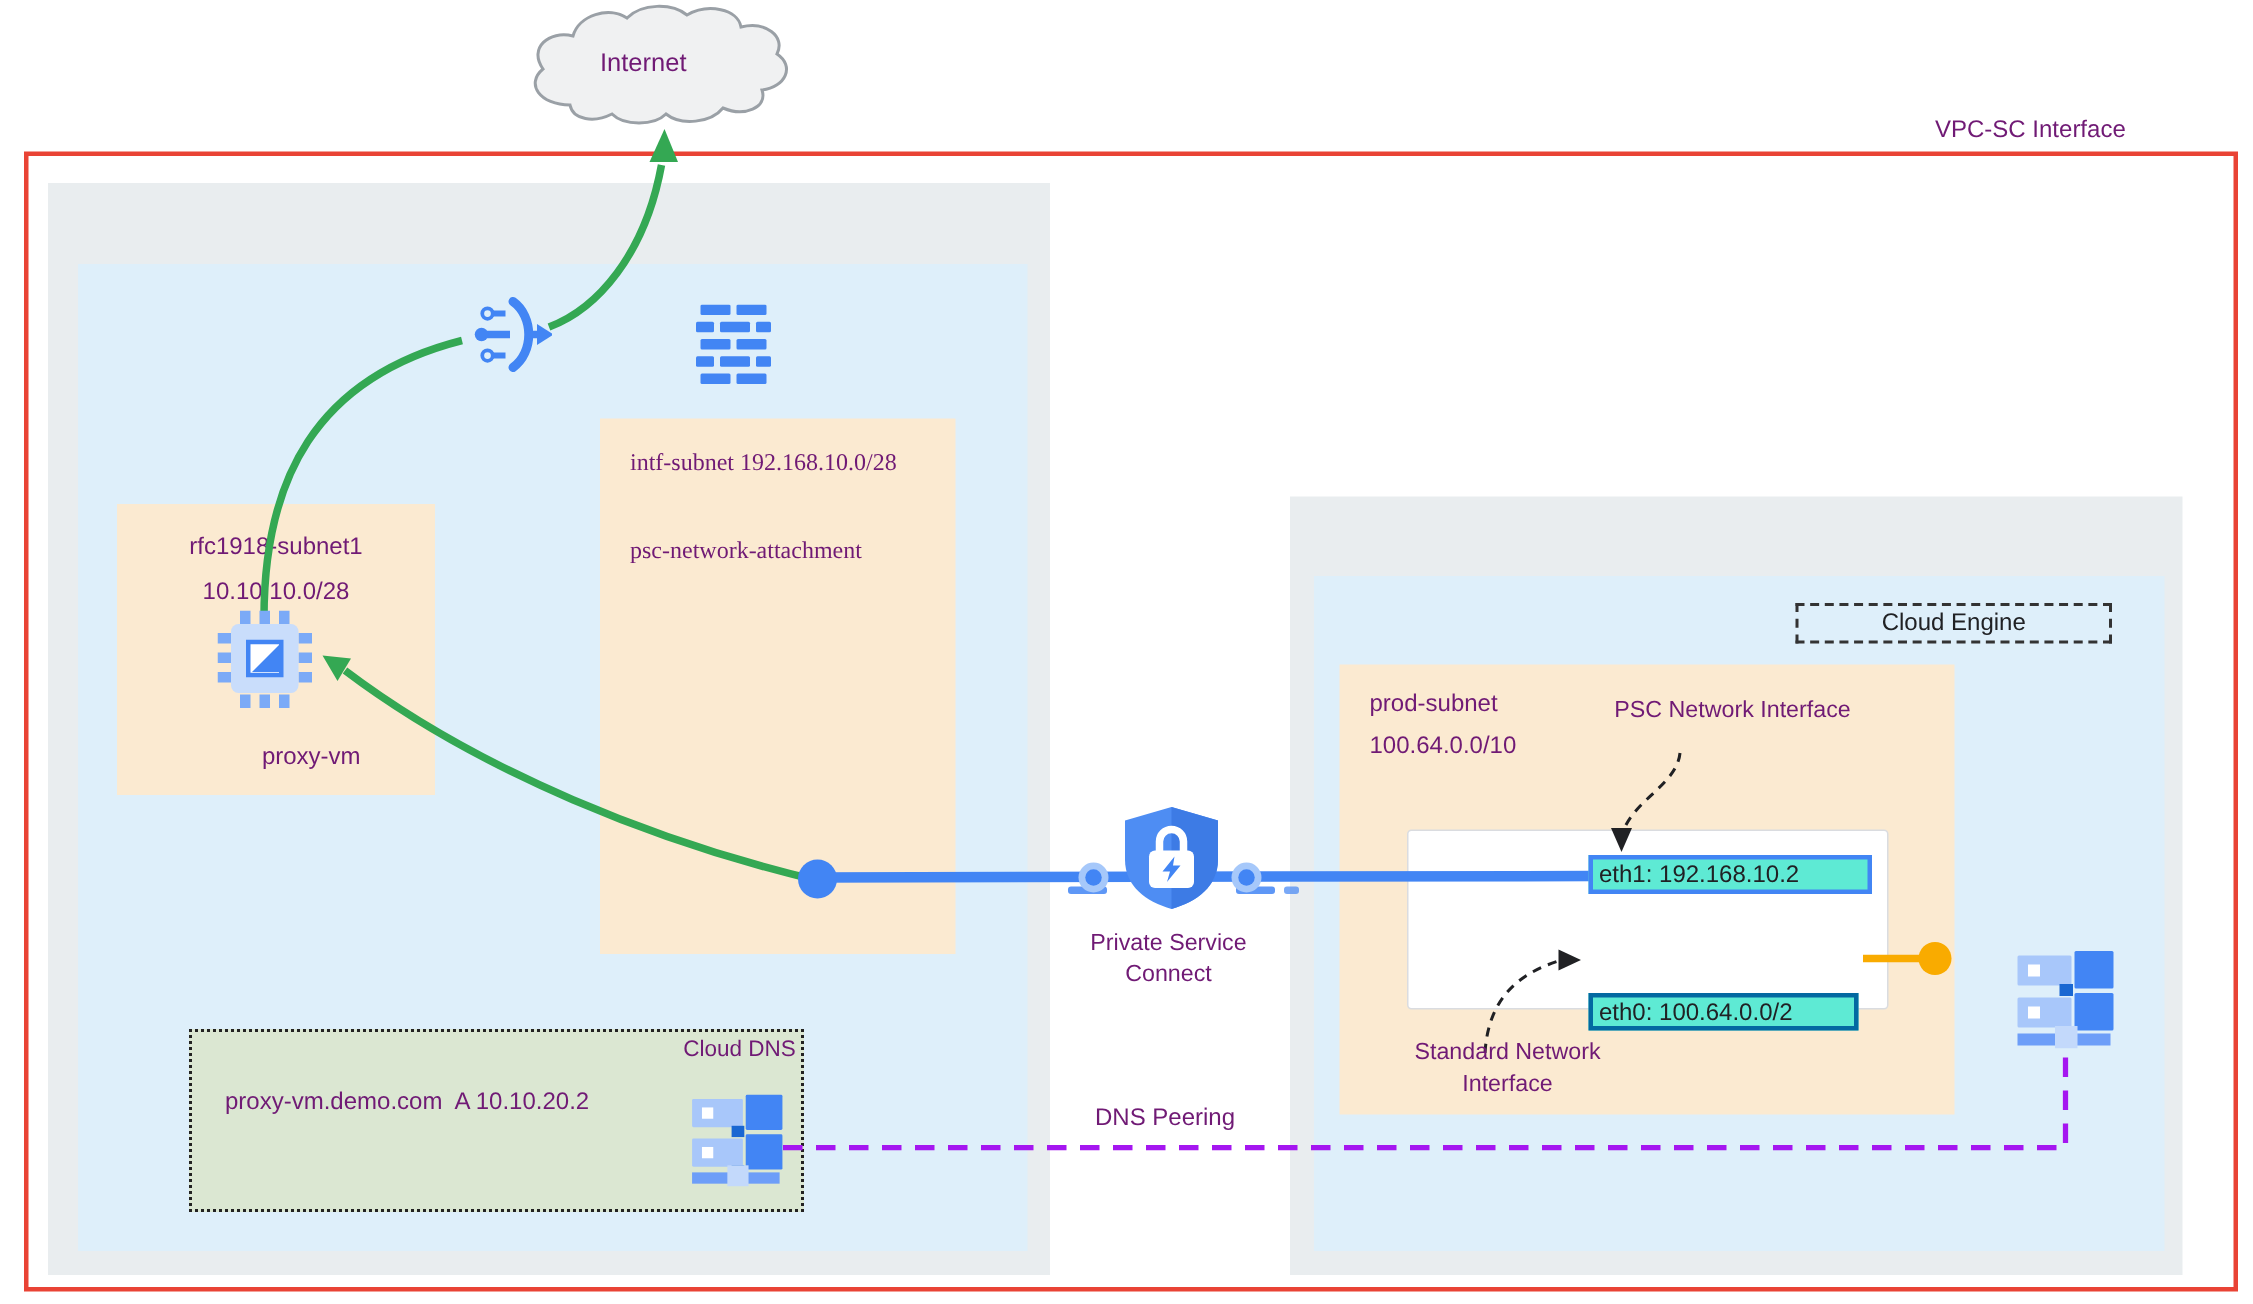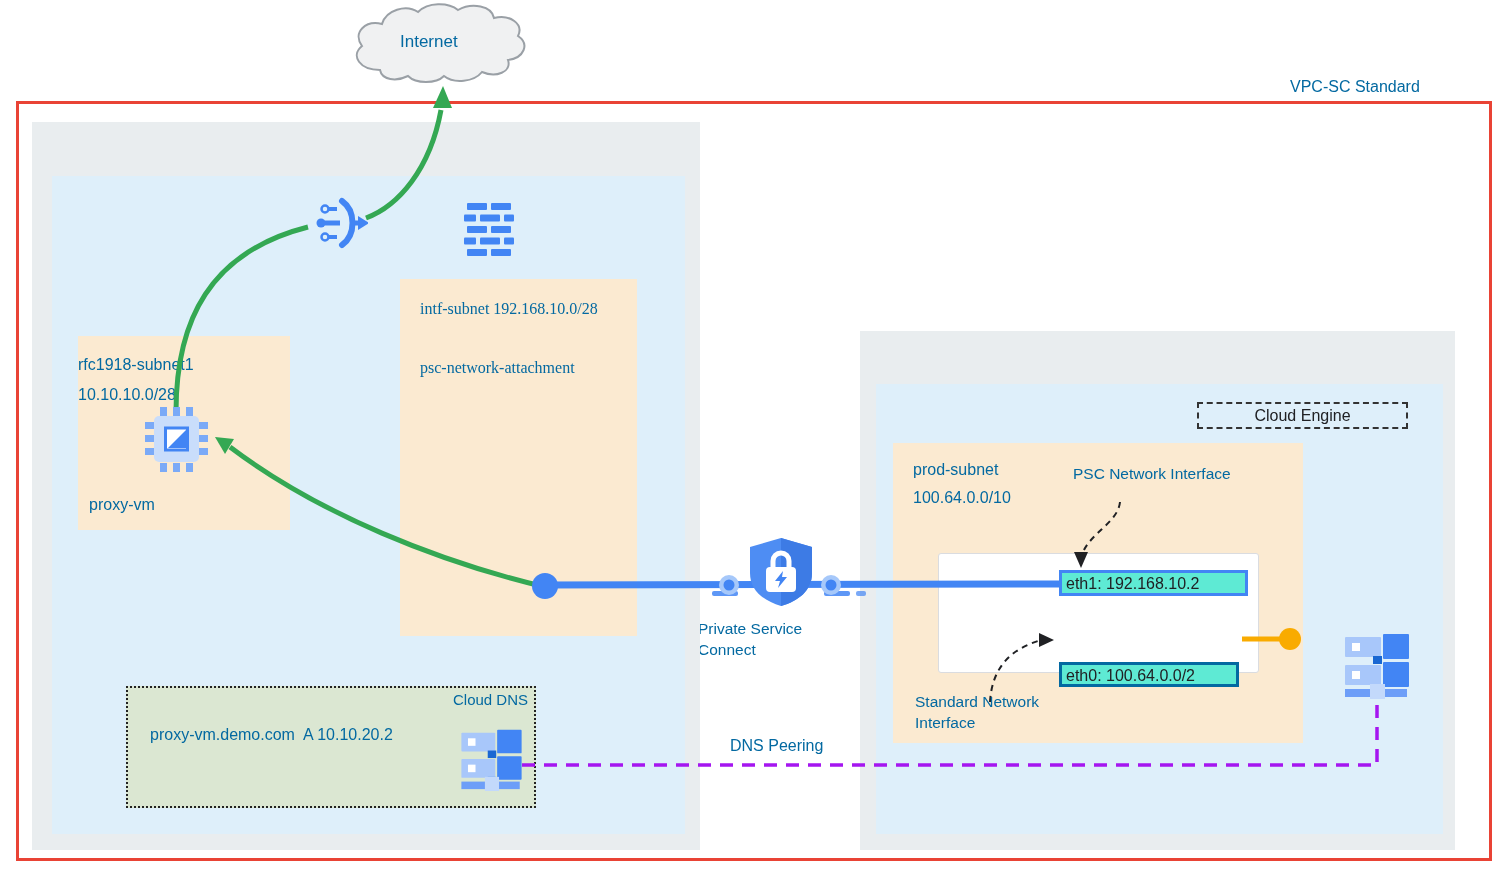--- a/index.html
+++ b/index.html
@@ -1,22 +1,22 @@
 <!DOCTYPE html>
 <html><head>
 <meta charset="utf-8">
 <style>
   * { margin:0; padding:0; box-sizing:border-box; }
   html,body { background:#fff; }
   body { font-family:"Liberation Sans", sans-serif; color:#202124; }
   #canvas { position:relative; width:1502px; height:869px; background:#fff; overflow:hidden; }
 
   .abs { position:absolute; }
-  .lbl { position:absolute; font-size:16px; color:#0369a1; line-height:1.35; }
-  .lbl-c { text-align:left; }
+  .lbl { position:absolute; font-size:16px; color:#701a75; line-height:1.35; }
+  .lbl-c { text-align:center; }
 
   
   .perimeter-box { left:16px; top:101px; width:1476px; height:760px; border:3px solid #E94335; z-index:0; }
   .proj1 { left:32px; top:122px; width:668px; height:728px; background:#E9EDEF; z-index:1; }
   .proj2 { left:860px; top:331px; width:595px; height:519px; background:#E9EDEF; z-index:1; }
   .vpc1 { left:52px; top:176px; width:633px; height:658px; background:#DEEFFA; z-index:2; }
   .vpc2 { left:876px; top:384px; width:567px; height:450px; background:#DEEFFA; z-index:2; }
   .subnet { background:#FBEAD1; z-index:3; }
   .intf-subnet { left:400px; top:279px; width:237px; height:357px;font-family:Liberation Serif, serif; }
   .rfc-subnet { left:78px; top:336px; width:212px; height:194px; text-align:center; }
@@ -31,21 +31,21 @@
 
   .icon { position:absolute; z-index:6; }
   #overlay { position:absolute; left:0; top:0; width:1502px; height:869px; z-index:5; pointer-events:none; }
   .pre { white-space:pre; }
 </style>
 </head>
 <body>
 
 <div id="canvas">
 
-  <div class="lbl" style="left:1290px; top:76px;">VPC-SC Standard</div>
+  <div class="lbl" style="left:1290px; top:76px;">VPC-SC Interface</div>
   <div class="abs perimeter-box"></div>
 
   <div class="abs proj1"></div>
   <div class="lbl" style="left:48px; top:136px;">my-agentspace-project</div>
 
   <div class="abs vpc1"></div>
   <div class="lbl" style="left:70px; top:196px;">consumer-vpc</div>
 
   <div class="icon" style="left:312px; top:195px; width:56px; height:56px;">
     <svg width="56" height="56" viewBox="0 0 56 56">

